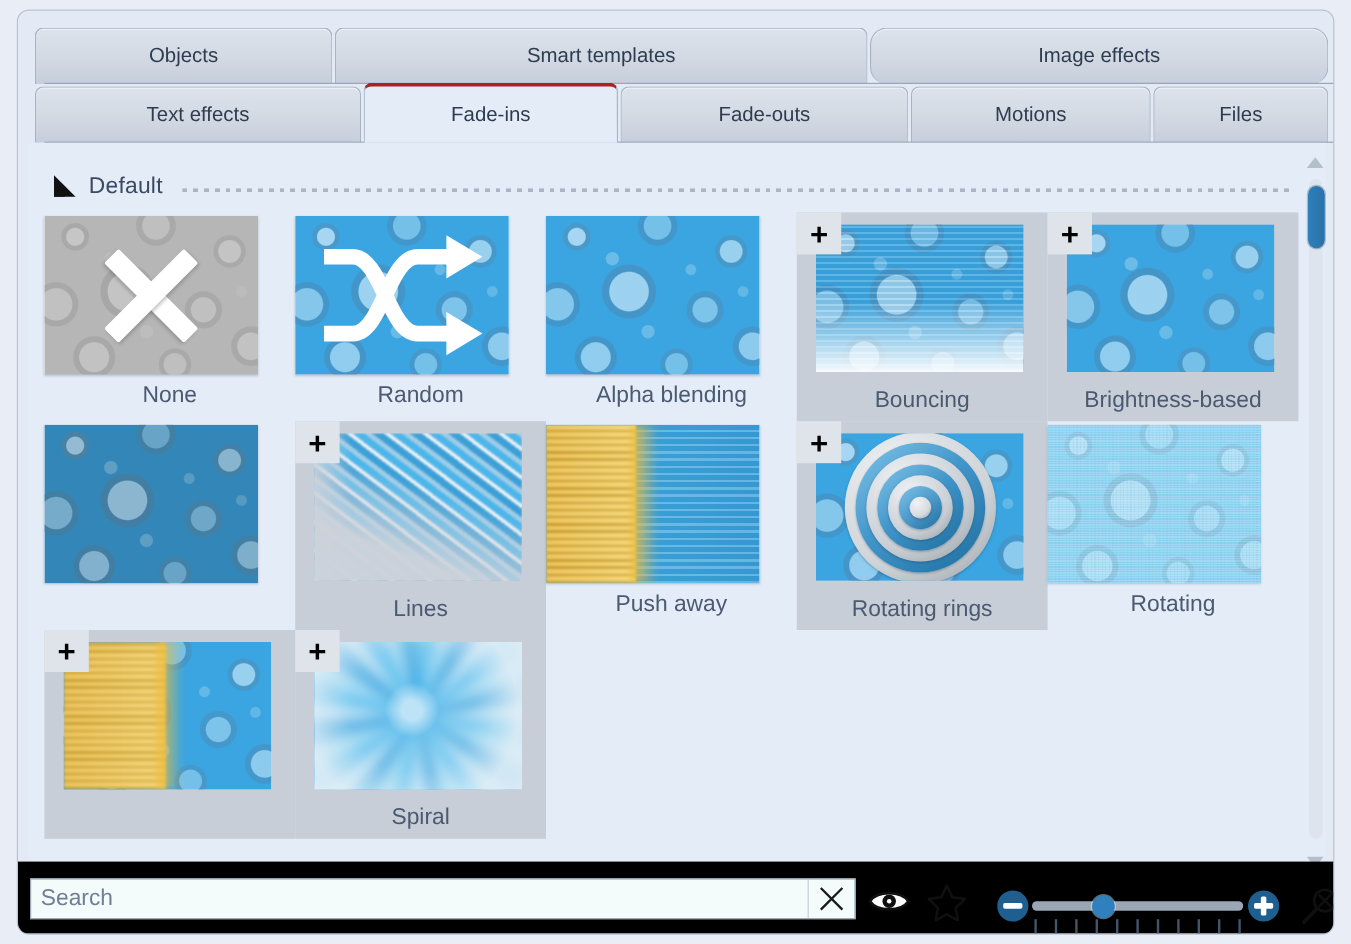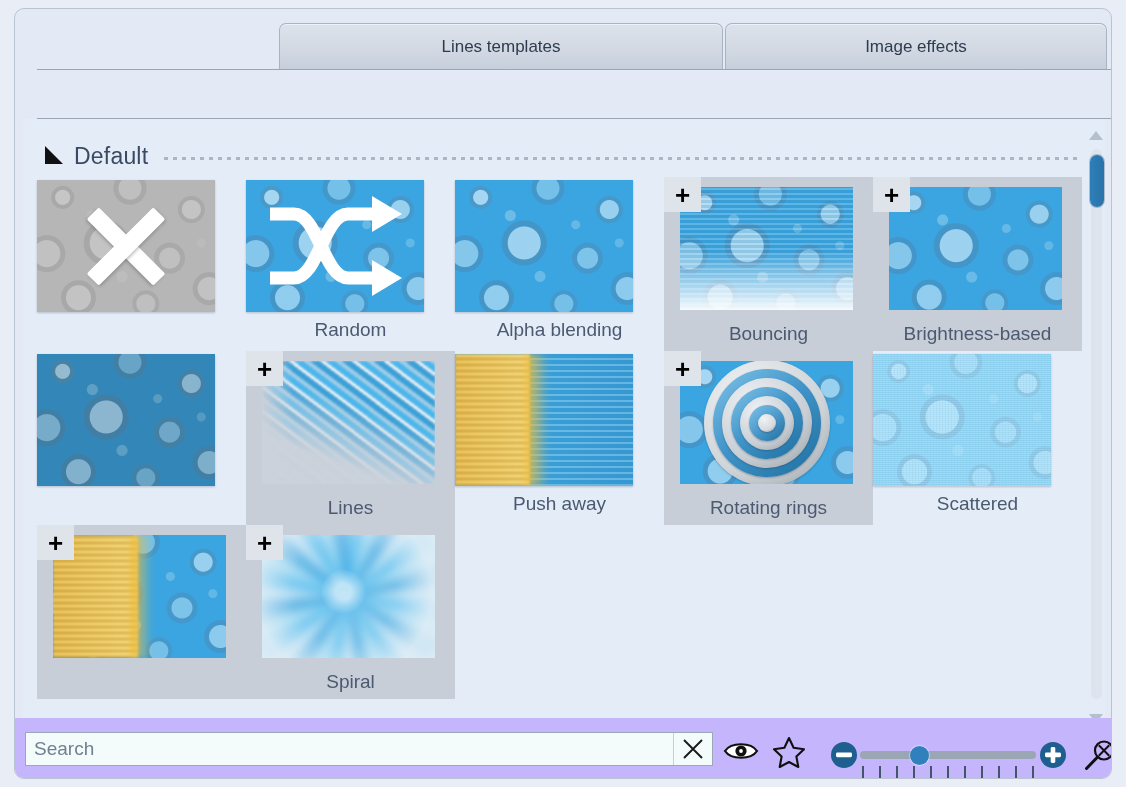--- a/index.html
+++ b/index.html
@@ -66,21 +66,21 @@
     display:flex;align-items:center;
   }
   .tri{
     width:0;height:0;
     border-left:9px solid #111;
     border-bottom:9px solid #111;
     border-right:9px solid transparent;
     border-top:9px solid transparent;
     margin-right:11px;margin-top:-2px;
   }
-  #section-title{font-size:23px;color:#3a4a63;letter-spacing:.2px;}
+  #section-title{font-size:19px;color:#3a4a63;letter-spacing:.2px;}
   #section-dots{
     flex:1;height:3px;margin-left:16px;margin-top:4px;
     background-image:repeating-linear-gradient(to right,#aab6c6 0 4px,transparent 4px 9px);
   }
 
   
   #grid{
     position:absolute;left:14px;top:58px;width:1048px;height:540px;
   }
   .cell{
@@ -245,21 +245,21 @@
   #sb-thumb{
     position:absolute;left:5px;top:32px;width:14px;height:52px;
     background:linear-gradient(to right,#2d7fba,#2a72a8);
     border-radius:7px;
     box-shadow:0 0 0 1px rgba(120,140,160,.5);
   }
 
   
   #bottom{
     position:absolute;left:0;bottom:0;width:1098px;height:60px;
-    background:#c4b5fd;
+    background:#000000;
   }
   #searchbox{
     position:absolute;left:10px;top:14px;width:688px;height:34px;
     background:#f3fbfb;
     border:1px solid #9aa8b8;
     box-sizing:border-box;
     display:flex;align-items:center;
   }
   #search-input{
     flex:1;border:none;outline:none;background:transparent;
@@ -296,28 +296,48 @@
   }
   #slider-ticks span{width:2px;height:12px;background:#44546a;display:block;}
 </style>
 </head>
 <body>
 
 <div id="window">
 
   <div id="tabstrip">
     <div class="tabrow r1" id="tabrow-0">
+        <div class="tab" style="left: 14px; width: 248px;">
+          <span class="lbl">Objects</span>
+        </div>
         <div class="tab" style="left: 264px; width: 444px;">
-          <span class="lbl">Lines templates</span>
-        </div>
-        <div class="tab" style="left: 710px; width: 382px;">
+          <span class="lbl">Smart templates</span>
+        </div>
+        <div class="tab" style="left: 710px; width: 382px; border-radius: 14px;">
           <span class="lbl">Image effects</span>
         </div>
       </div>
     <div class="rowline" style="top:60px;"></div>
+    <div class="tabrow r2" id="tabrow-1">
+        <div class="tab" style="left: 14px; width: 272px;">
+          <span class="lbl">Text effects</span>
+        </div>
+        <div class="tab active" style="left: 288px; width: 212px; top: -3px;">
+          <span class="lbl">Fade-ins</span>
+        </div>
+        <div class="tab" style="left: 502px; width: 240px;">
+          <span class="lbl">Fade-outs</span>
+        </div>
+        <div class="tab" style="left: 744px; width: 200px;">
+          <span class="lbl">Motions</span>
+        </div>
+        <div class="tab" style="left: 946px; width: 146px;">
+          <span class="lbl">Files</span>
+        </div>
+      </div>
     <div class="rowline" style="top:109px;"></div>
   </div>
 
   <div id="content">
 
     <div id="section-header">
       <span class="tri"></span>
       <span id="section-title">Default</span>
       <span id="section-dots"></span>
     </div>
@@ -331,20 +351,21 @@
                 <div class="hex-pat"></div>
               </div>
               <div class="glyph">
                 <div class="xmark">
                   <i></i>
                   <i></i>
                 </div>
               </div>
             </div>
           </div>
+          <div class="caption">None</div>
         </div>
         <div class="cell" style="left: 418px; top: 0px;">
           <div class="thumb-wrap">
             <div class="thumb">
               <div class="tex ">
                 <div class="hex-base" style="position:absolute;inset:0;"></div>
                 <div class="hex-pat"></div>
               </div>
             </div>
           </div>
@@ -451,21 +472,21 @@
         <div class="cell" style="left: 836px; top: 174px;">
           <div class="thumb-wrap">
             <div class="thumb">
               <div class="tex hex-light">
                 <div class="hex-base" style="position:absolute;inset:0;"></div>
                 <div class="hex-pat"></div>
               </div>
               <div class="noise"></div>
             </div>
           </div>
-          <div class="caption">Scattered</div>
+          <div class="caption">Rotating</div>
         </div>
         <div class="cell sel" style="left: 0px; top: 348px;">
           <div class="plus">+</div>
           <div class="thumb-wrap">
             <div class="thumb">
               <div class="tex ">
                 <div class="hex-base" style="position:absolute;inset:0;"></div>
                 <div class="hex-pat"></div>
               </div>
               <div class="split-left blurlines" style="width:49%;filter:blur(1.2px);"></div>

